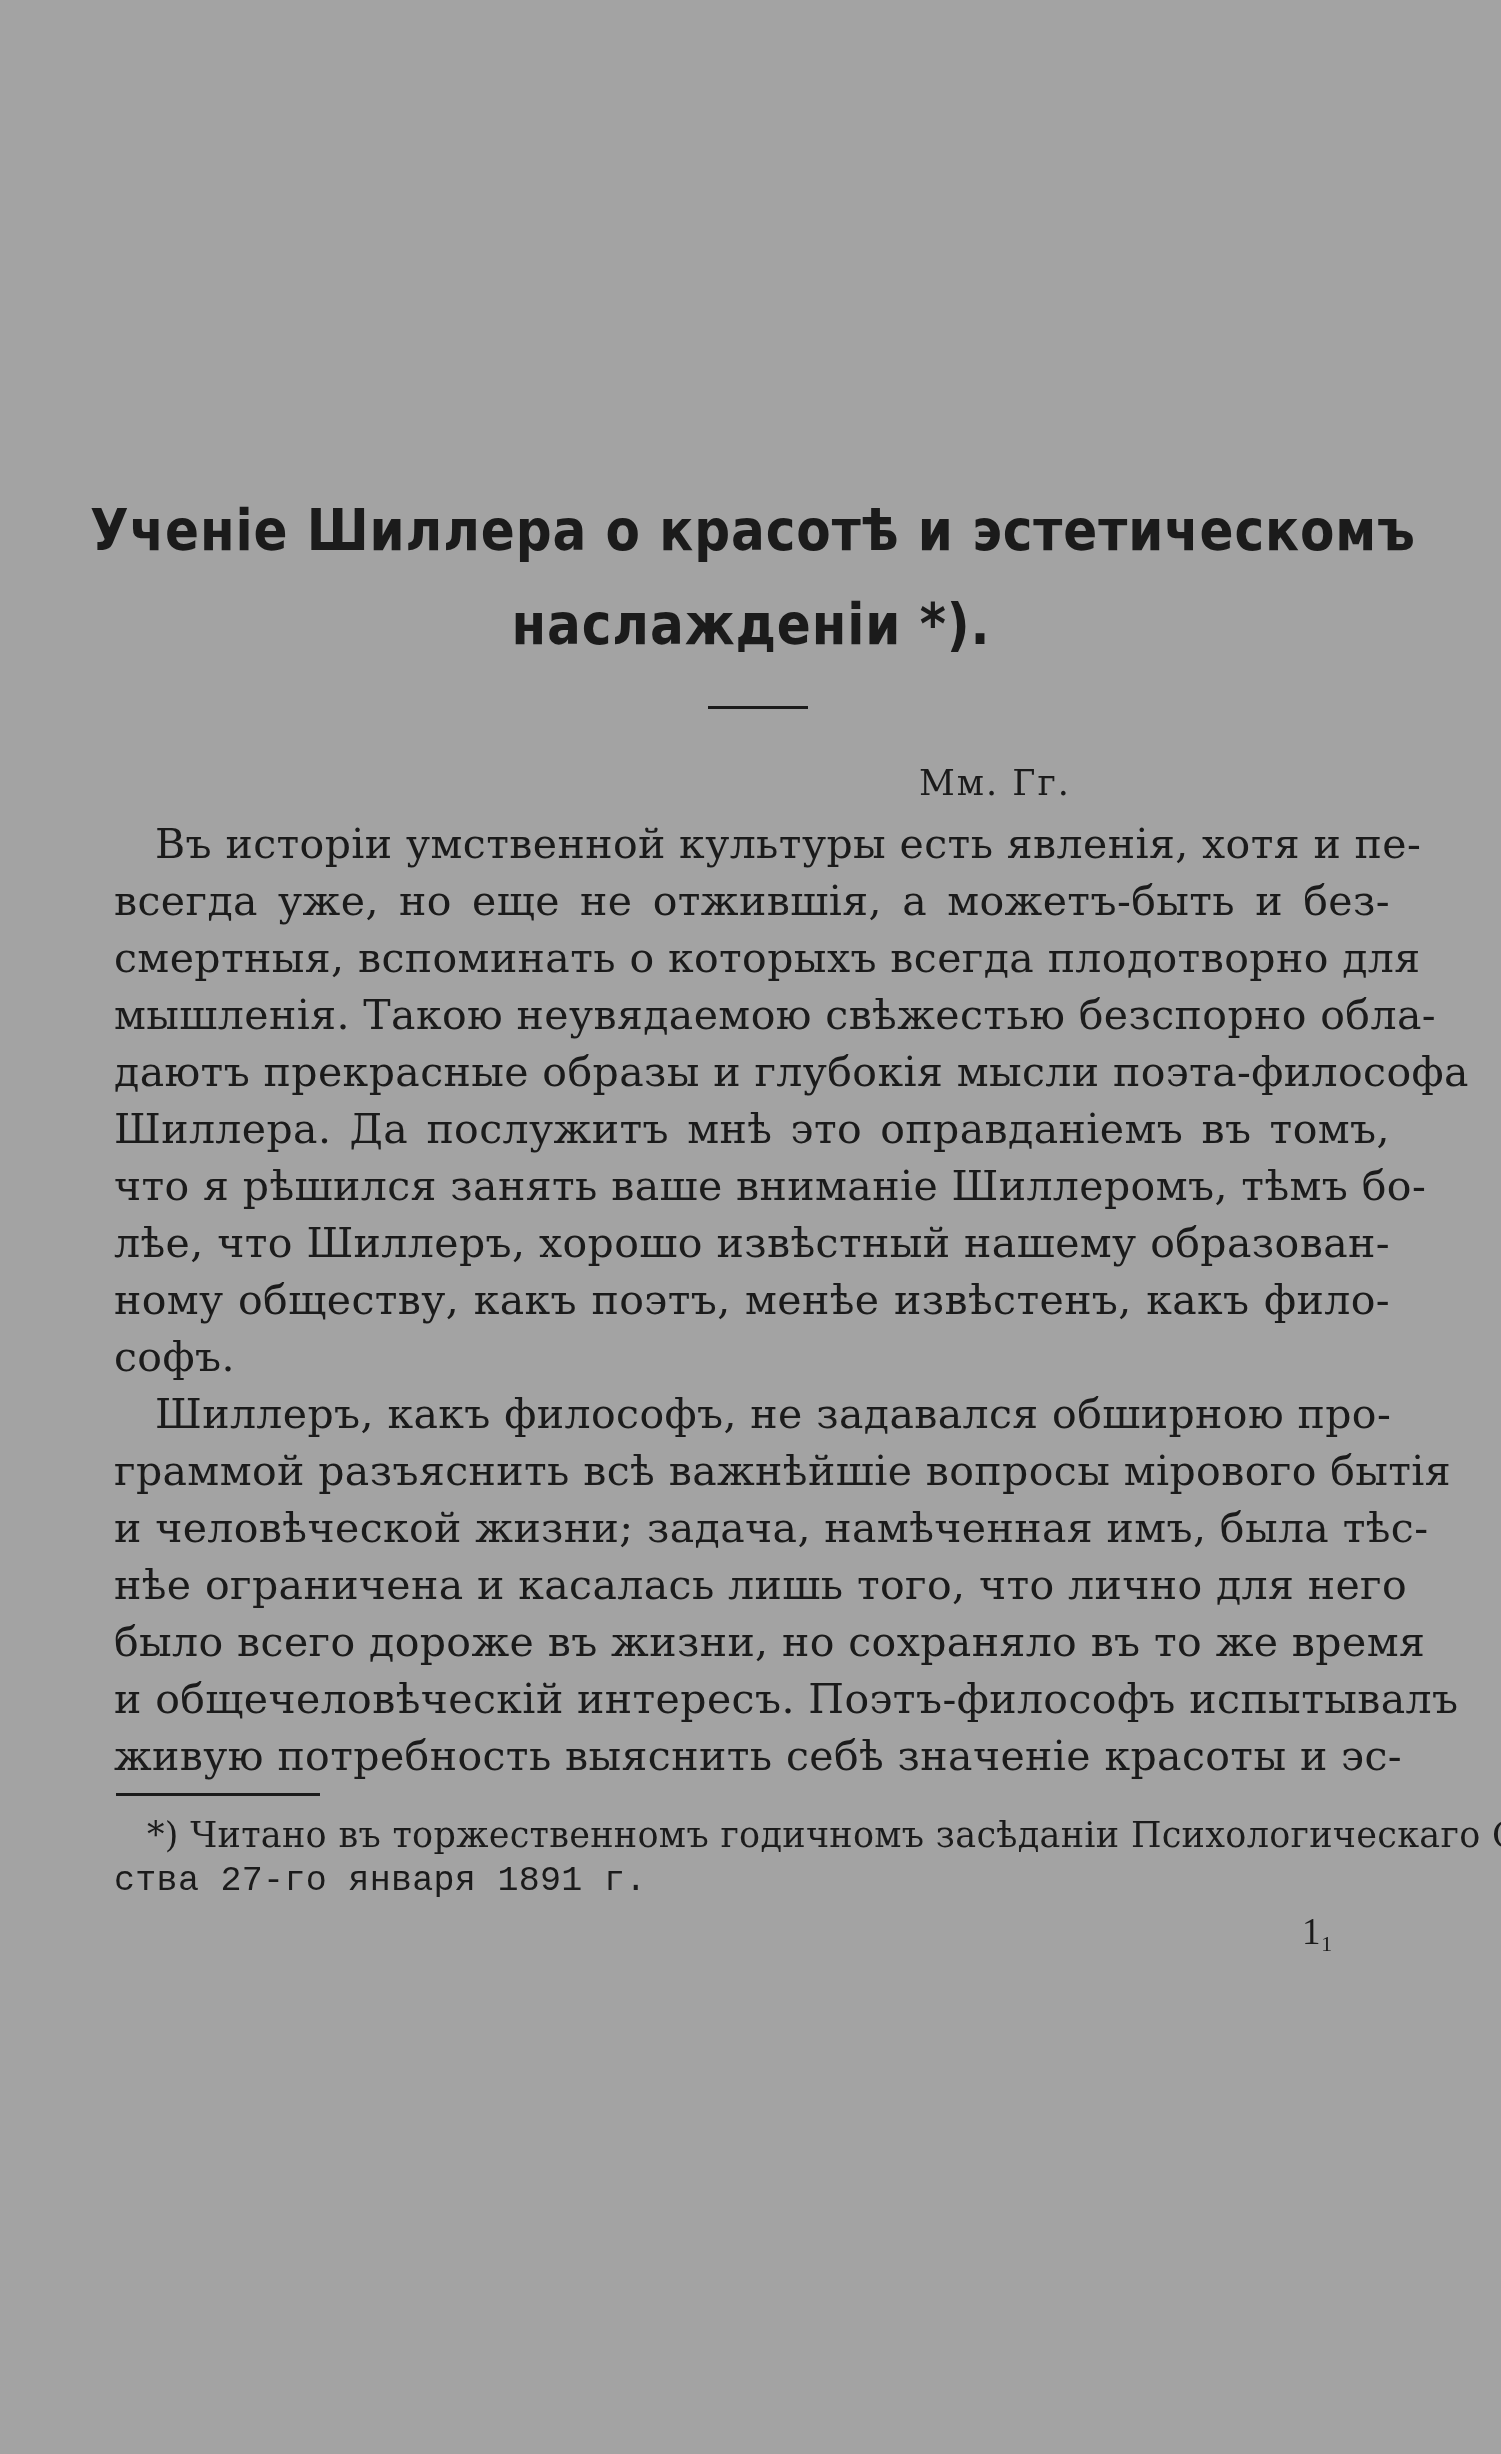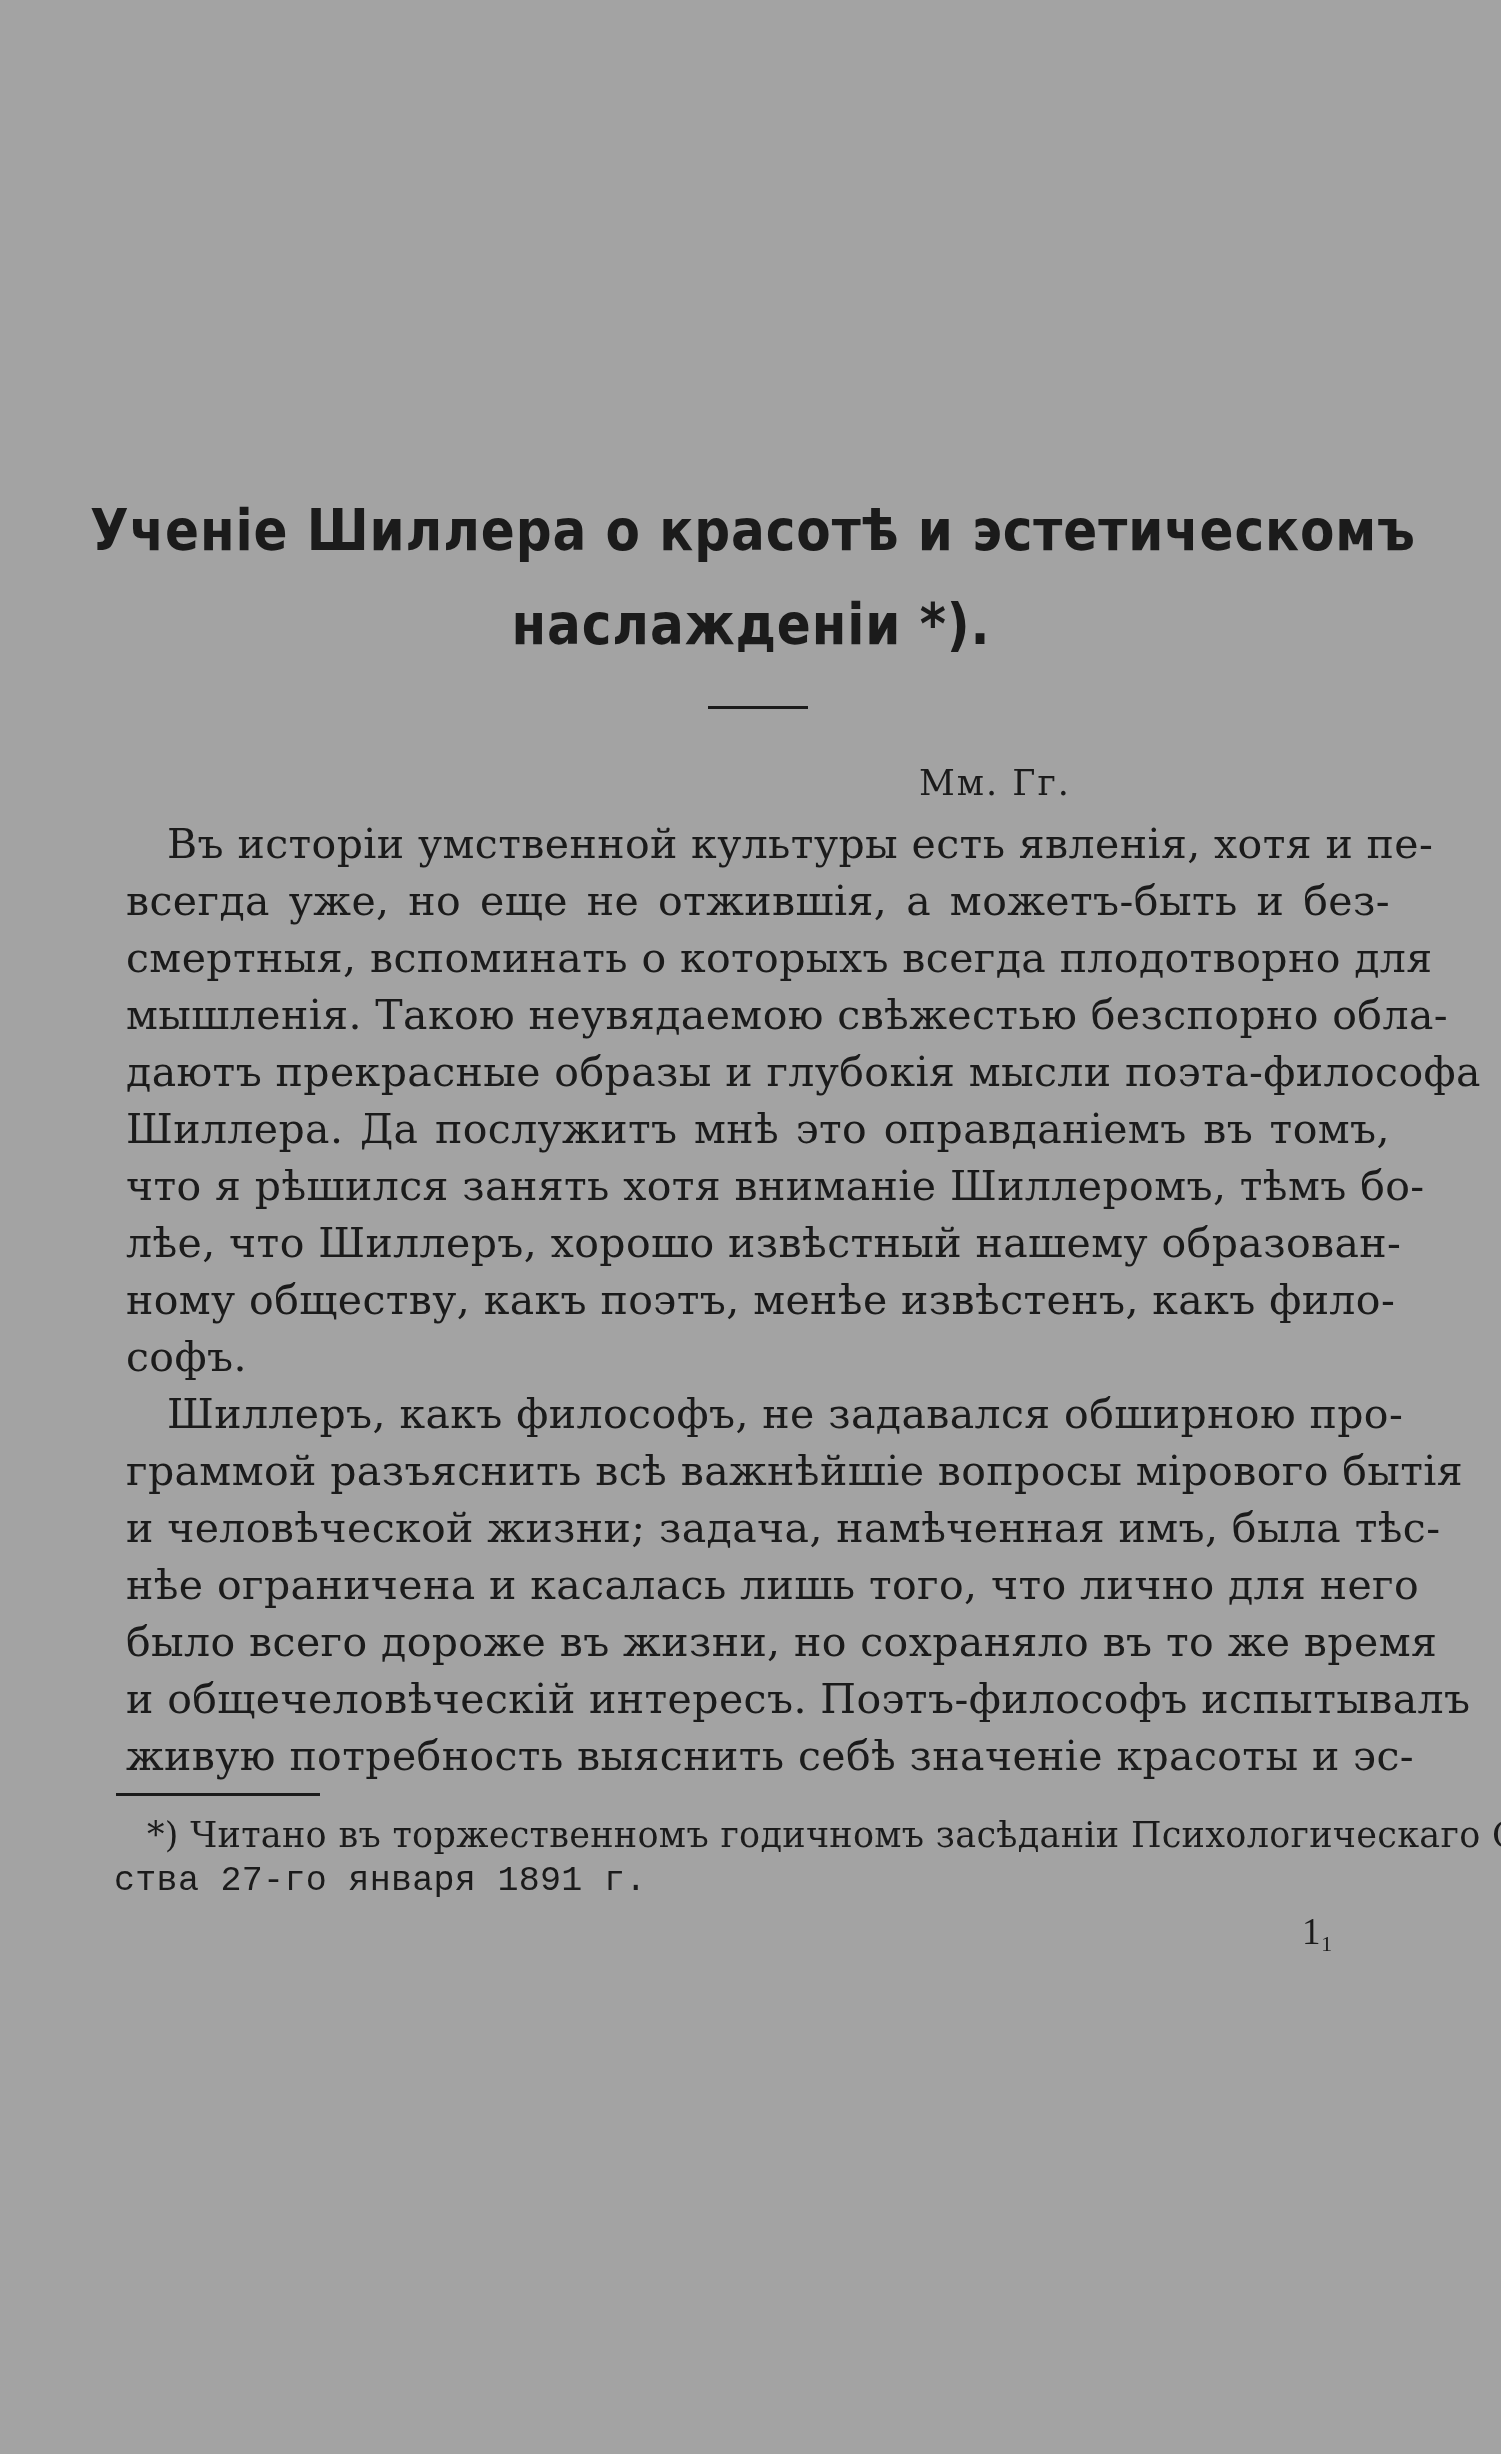--- a/index.html
+++ b/index.html
@@ -55,21 +55,20 @@
     width: 1276px;
   }
   .line {
     height: 57px;
     line-height: 57px;
     font-size: 41px;
     letter-spacing: 0.4px;
     text-align: justify;
     text-align-last: justify;
     white-space: nowrap;
-    margin-left: 12px;
   }
   .line.indent { text-indent: 41px; }
   .line.loose {
     text-align: center;
     text-align-last: left;
   }
   .footnote-divider {
     position: absolute;
     top: 1793px;
     left: 116px;
@@ -119,21 +118,21 @@
 
   <div class="salutation">Мм. Гг.</div>
 
   <div class="body-block">
     <div class="line indent">Въ исторіи умственной культуры есть явленія, хотя и пе-</div>
     <div class="line">всегда уже, но еще не отжившія, а можетъ-быть и без-</div>
     <div class="line">смертныя, вспоминать о которыхъ всегда плодотворно для</div>
     <div class="line">мышленія. Такою неувядаемою свѣжестью безспорно обла-</div>
     <div class="line">даютъ прекрасные образы и глубокія мысли поэта-философа</div>
     <div class="line">Шиллера. Да послужитъ мнѣ это оправданіемъ въ томъ,</div>
-    <div class="line">что я рѣшился занять хотя вниманіе Шиллеромъ, тѣмъ бо-</div>
+    <div class="line">что я рѣшился занять ваше вниманіе Шиллеромъ, тѣмъ бо-</div>
     <div class="line">лѣе, что Шиллеръ, хорошо извѣстный нашему образован-</div>
     <div class="line">ному обществу, какъ поэтъ, менѣе извѣстенъ, какъ фило-</div>
     <div class="line loose">софъ.</div>
 
     <div class="line indent">Шиллеръ, какъ философъ, не задавался обширною про-</div>
     <div class="line">граммой разъяснить всѣ важнѣйшіе вопросы мірового бытія</div>
     <div class="line">и человѣческой жизни; задача, намѣченная имъ, была тѣс-</div>
     <div class="line">нѣе ограничена и касалась лишь того, что лично для него</div>
     <div class="line">было всего дороже въ жизни, но сохраняло въ то же время</div>
     <div class="line">и общечеловѣческій интересъ. Поэтъ-философъ испытывалъ</div>

